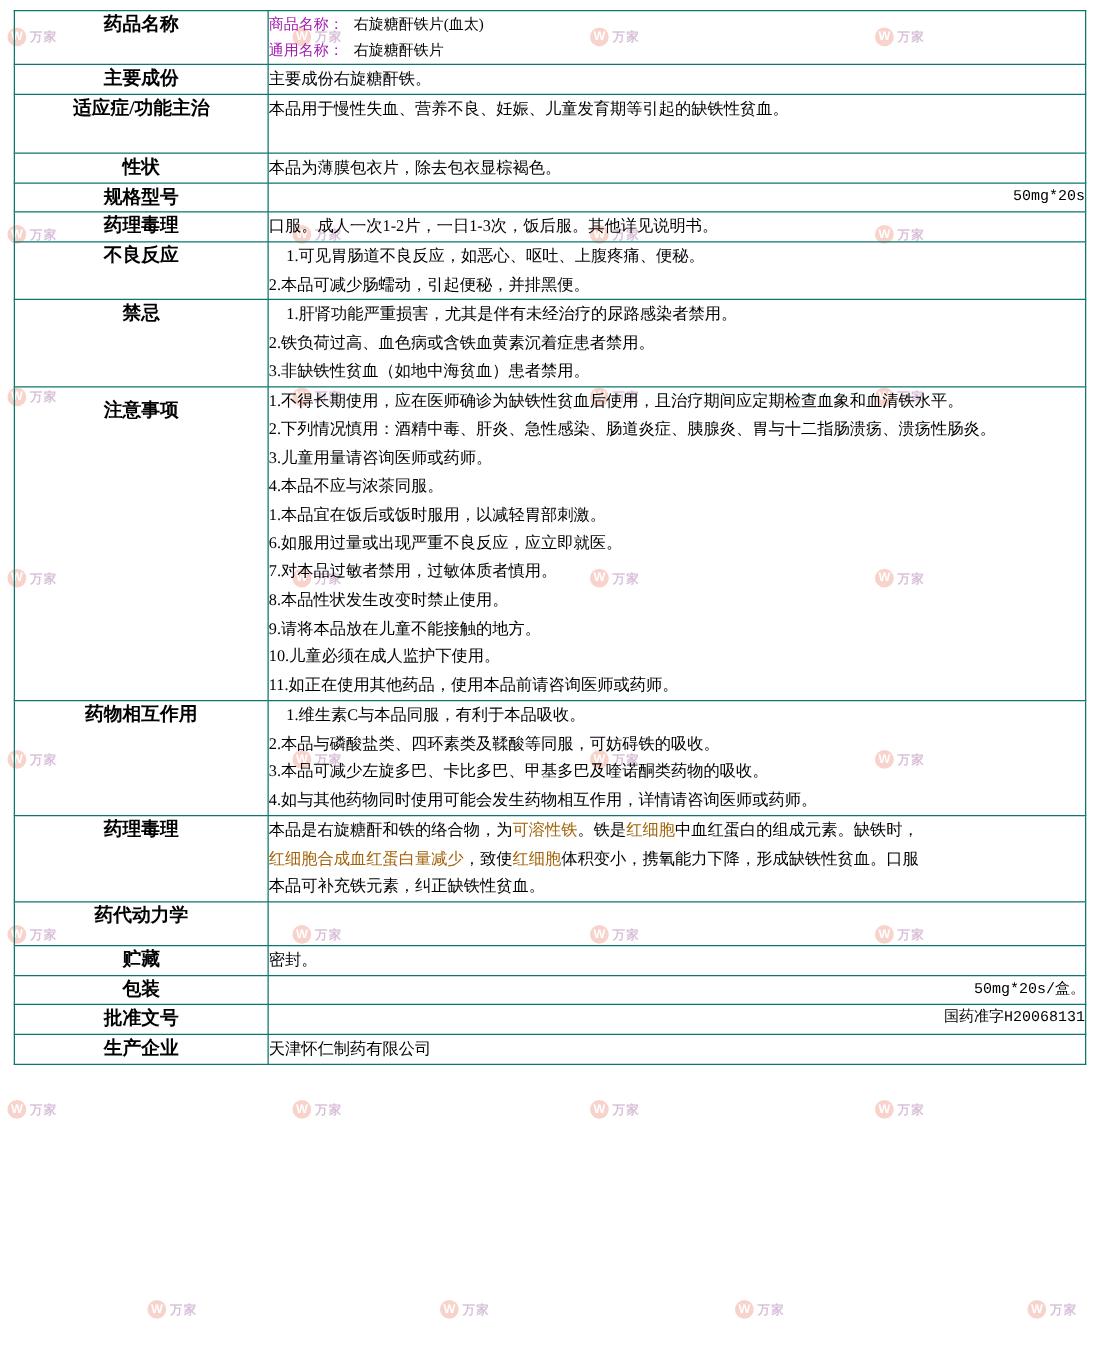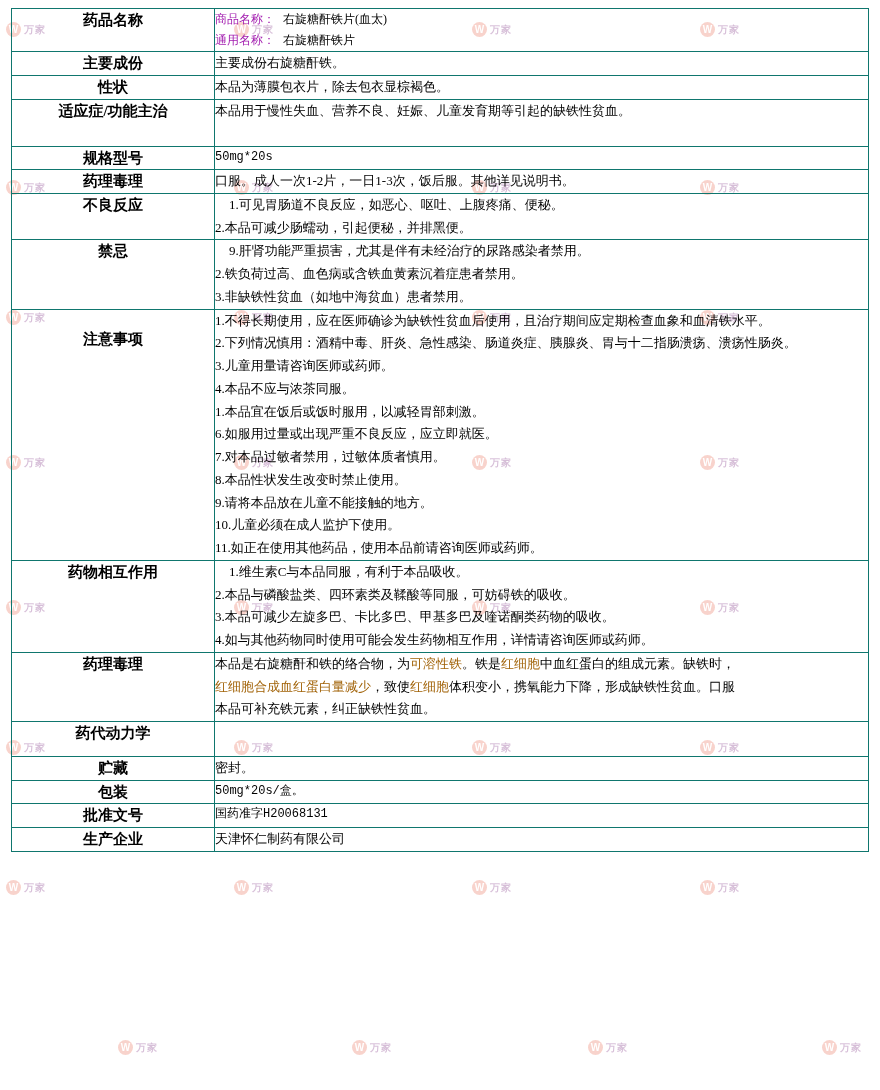--- a/index.html
+++ b/index.html
@@ -95,20 +95,21 @@
     font-size: 12px;
     margin-right: 8px;
     white-space: nowrap;
   }
   .kv-val {
     font-size: 12px;
   }
   .mono {
     font-family: "Liberation Mono", "DejaVu Sans Mono", monospace;
     font-size: 12px;
+    text-align: right;
   }
   .indent1 {
     padding-left: 14px;
   }
   .red {
     color: #a16207;
   }
   .tall-empty {
     height: 34px;
   }
@@ -276,34 +277,34 @@
     </tr>
 
     <tr>
       <td class="label-cell">主要成份</td>
       <td class="value-cell">
         <p>主要成份右旋糖酐铁。</p>
       </td>
     </tr>
 
     <tr>
-      <td class="label-cell">性状</td>
-      <td class="value-cell">
-        <p>本品为薄膜包衣片，除去包衣显棕褐色。</p>
-      </td>
-    </tr>
-
-    <tr>
       <td class="label-cell" style="width:202px;">适应症/功能主治</td>
       <td class="value-cell" style="height:46px;">
         <p>本品用于慢性失血、营养不良、妊娠、儿童发育期等引起的缺铁性贫血。</p>
       </td>
     </tr>
 
     <tr>
+      <td class="label-cell">性状</td>
+      <td class="value-cell">
+        <p>本品为薄膜包衣片，除去包衣显棕褐色。</p>
+      </td>
+    </tr>
+
+    <tr>
       <td class="label-cell">规格型号</td>
       <td class="value-cell mono">
         <p>50mg*20s</p>
       </td>
     </tr>
 
     <tr>
       <td class="label-cell">药理毒理</td>
       <td class="value-cell">
         <p>口服。成人一次1-2片，一日1-3次，饭后服。其他详见说明书。</p>
@@ -314,28 +315,28 @@
       <td class="label-cell">不良反应</td>
       <td class="value-cell">
         <p class="indent1">1.可见胃肠道不良反应，如恶心、呕吐、上腹疼痛、便秘。</p>
         <p>2.本品可减少肠蠕动，引起便秘，并排黑便。</p>
       </td>
     </tr>
 
     <tr>
       <td class="label-cell">禁忌</td>
       <td class="value-cell">
-        <p class="indent1">9.肝肾功能严重损害，尤其是伴有未经治疗的尿路感染者禁用。</p>
+        <p class="indent1">1.肝肾功能严重损害，尤其是伴有未经治疗的尿路感染者禁用。</p>
         <p>2.铁负荷过高、血色病或含铁血黄素沉着症患者禁用。</p>
         <p>3.非缺铁性贫血（如地中海贫血）患者禁用。</p>
       </td>
     </tr>
 
     <tr>
-      <td class="label-cell" style="vertical-align:top; padding-top:18px;">注意事项</td>
+      <td class="label-cell" style="vertical-align:top; padding-top:8px;">注意事项</td>
       <td class="value-cell">
         <p>1.不得长期使用，应在医师确诊为缺铁性贫血后使用，且治疗期间应定期检查血象和血清铁水平。</p>
         <p>2.下列情况慎用：酒精中毒、肝炎、急性感染、肠道炎症、胰腺炎、胃与十二指肠溃疡、溃疡性肠炎。</p>
         <p>3.儿童用量请咨询医师或药师。</p>
         <p>4.本品不应与浓茶同服。</p>
         <p>1.本品宜在饭后或饭时服用，以减轻胃部刺激。</p>
         <p>6.如服用过量或出现严重不良反应，应立即就医。</p>
         <p>7.对本品过敏者禁用，过敏体质者慎用。</p>
         <p>8.本品性状发生改变时禁止使用。</p>
         <p>9.请将本品放在儿童不能接触的地方。</p>

